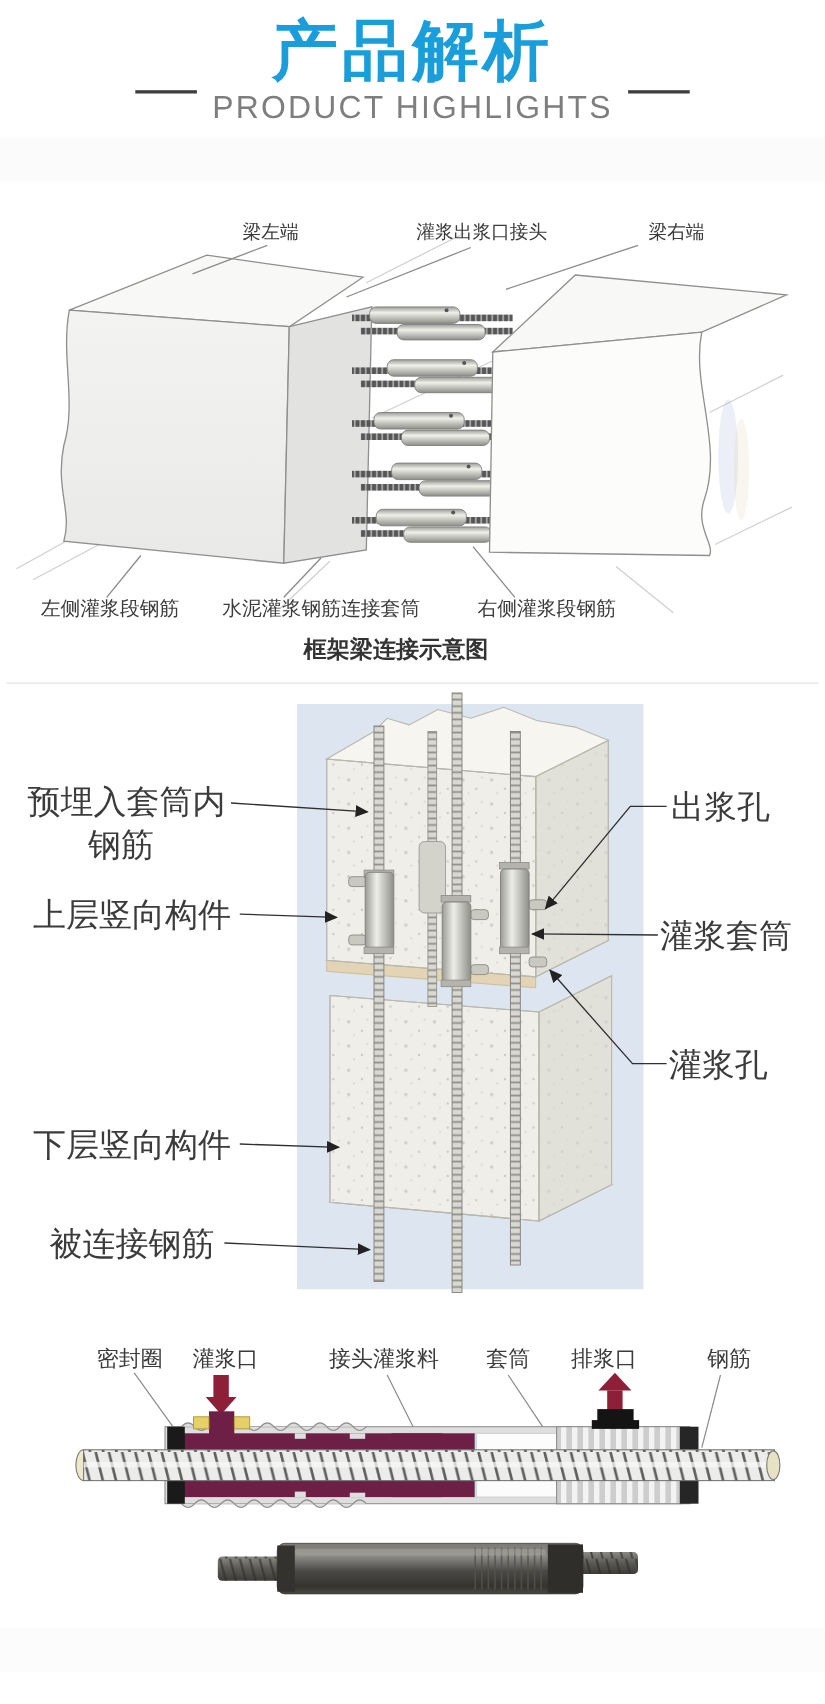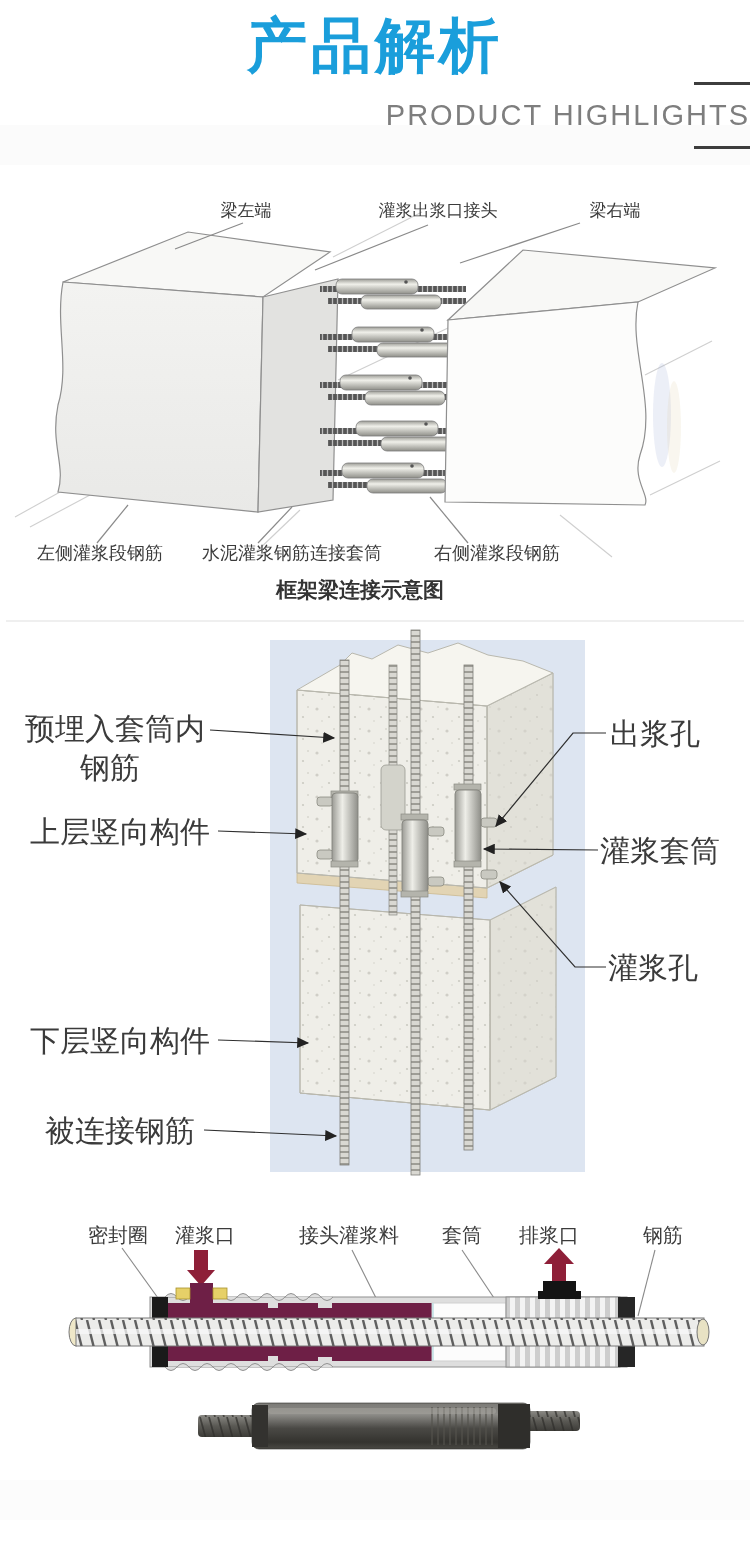--- a/index.html
+++ b/index.html
@@ -1,21 +1,21 @@
 <!DOCTYPE html>
 <html><head>
 <meta charset="utf-8">
 <style>
   html,body{margin:0;padding:0;background:#fff;}
   .page{width:750px;height:1520px;background:#ffffff;position:relative;overflow:hidden;
         font-family:"Liberation Sans","DejaVu Sans",sans-serif;}
   .hdr{height:125px;text-align:center;}
   .hdr .title{margin:0;padding-top:14px;font-size:60px;line-height:64px;font-weight:bold;
               color:#1a9edb;letter-spacing:4px;}
-  .sub{display:flex;align-items:flex-end;justify-content:center;gap:14px;margin-top:4px;flex-direction:column;}
+  .sub{display:flex;align-items:flex-start;justify-content:center;gap:14px;margin-top:4px;}
   .sub .ln{width:56px;height:3px;background:#3d3d3d;}
   .sub .st{font-size:29px;color:#7e7e7e;letter-spacing:2px;font-weight:400;}
   .band{height:40px;background:#fbfbfb;}
   .band2{position:absolute;left:0;top:1480px;width:750px;height:53px;background:#fcfcfc;}
   svg{display:block;}
   .cjk-label{font-family:"Liberation Serif","DejaVu Serif",serif;fill:#3b3b3b;}
   .caption{font-family:"Liberation Sans","DejaVu Sans",sans-serif;font-weight:bold;fill:#333;}
 </style>
 </head>
 <body>

